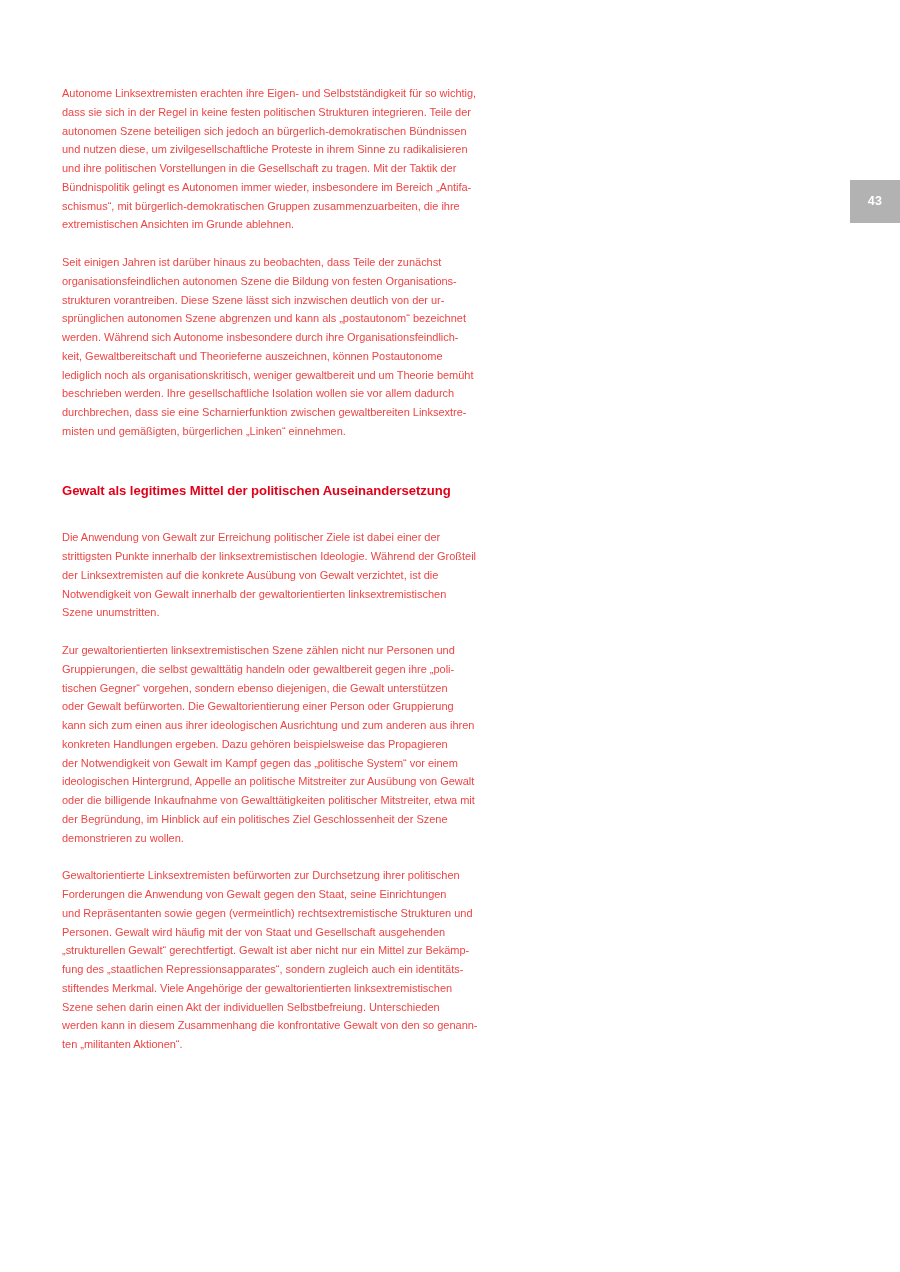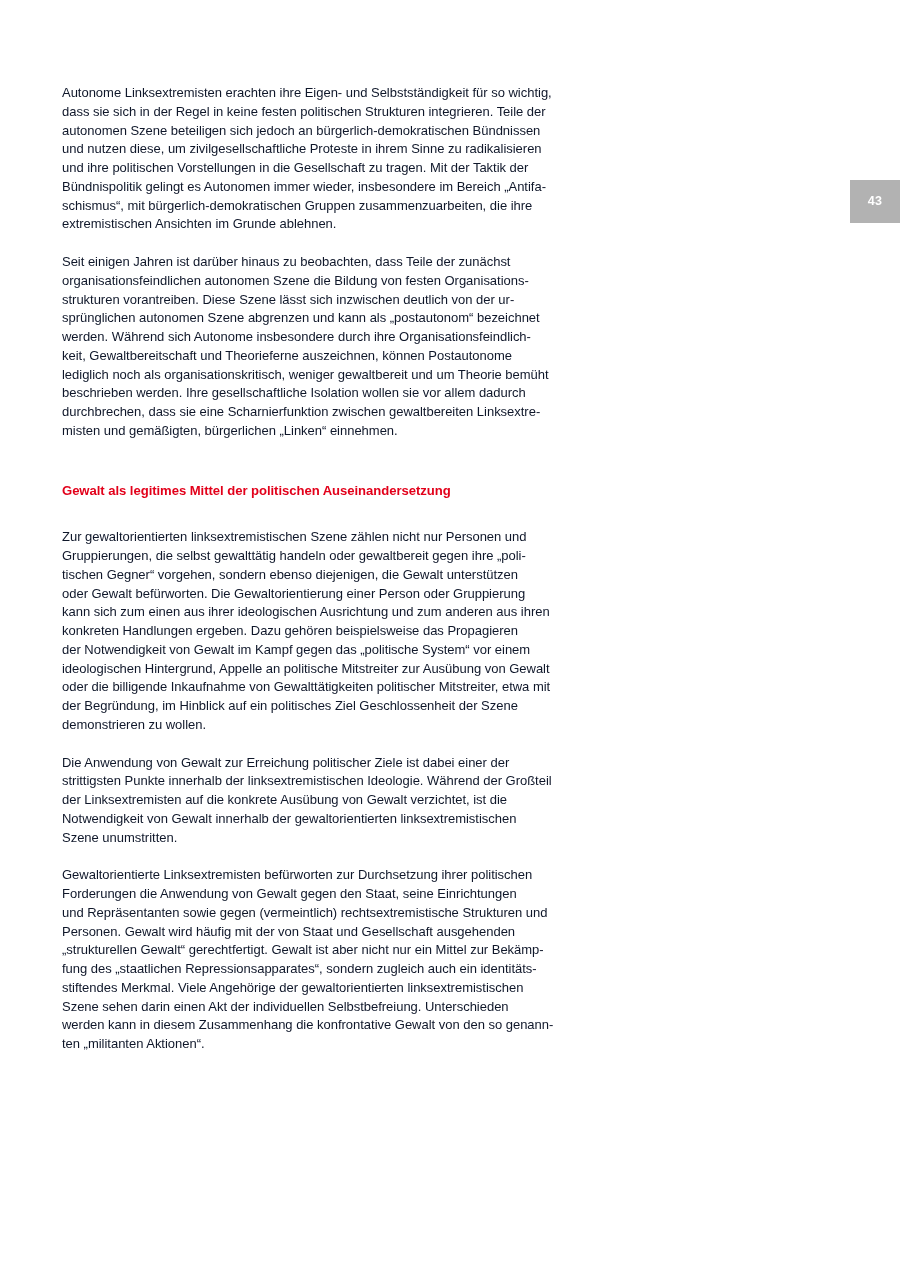--- a/index.html
+++ b/index.html
@@ -49,23 +49,23 @@
   .content {
     position: absolute;
     left: 62px;
     top: 84px;
     width: 552px;
   }
 
   p.body-text {
     margin: 0 0 19px 0;
     font-family: "Liberation Sans", sans-serif;
-    font-size: 13px;
+    font-size: 11px;
     line-height: 18.75px;
-    color: #0f172a;
+    color: #ef4444;
     text-align: left;
     letter-spacing: -0.02px;
     word-spacing: 0px;
     hyphens: none;
     white-space: pre-line;
   }
   p.body-text:last-child {
     margin-bottom: 0;
   }
 
@@ -114,37 +114,37 @@
 beschrieben werden. Ihre gesellschaftliche Isolation wollen sie vor allem dadurch
 durchbrechen, dass sie eine Scharnierfunktion zwischen gewaltbereiten Linksextre-
 misten und gemäßigten, bürgerlichen „Linken“ einnehmen.</p>
 
     <div class="gap-before-heading"></div>
 
     <h2 class="section-heading">Gewalt als legitimes Mittel der politischen Auseinandersetzung</h2>
 
     <div class="gap-after-heading"></div>
 
+    <p class="body-text">Die Anwendung von Gewalt zur Erreichung politischer Ziele ist dabei einer der
+strittigsten Punkte innerhalb der linksextremistischen Ideologie. Während der Großteil
+der Linksextremisten auf die konkrete Ausübung von Gewalt verzichtet, ist die
+Notwendigkeit von Gewalt innerhalb der gewaltorientierten linksextremistischen
+Szene unumstritten.</p>
+
     <p class="body-text">Zur gewaltorientierten linksextremistischen Szene zählen nicht nur Personen und
 Gruppierungen, die selbst gewalttätig handeln oder gewaltbereit gegen ihre „poli-
 tischen Gegner“ vorgehen, sondern ebenso diejenigen, die Gewalt unterstützen
 oder Gewalt befürworten. Die Gewaltorientierung einer Person oder Gruppierung
 kann sich zum einen aus ihrer ideologischen Ausrichtung und zum anderen aus ihren
 konkreten Handlungen ergeben. Dazu gehören beispielsweise das Propagieren
 der Notwendigkeit von Gewalt im Kampf gegen das „politische System“ vor einem
 ideologischen Hintergrund, Appelle an politische Mitstreiter zur Ausübung von Gewalt
 oder die billigende Inkaufnahme von Gewalttätigkeiten politischer Mitstreiter, etwa mit
 der Begründung, im Hinblick auf ein politisches Ziel Geschlossenheit der Szene
 demonstrieren zu wollen.</p>
-
-    <p class="body-text">Die Anwendung von Gewalt zur Erreichung politischer Ziele ist dabei einer der
-strittigsten Punkte innerhalb der linksextremistischen Ideologie. Während der Großteil
-der Linksextremisten auf die konkrete Ausübung von Gewalt verzichtet, ist die
-Notwendigkeit von Gewalt innerhalb der gewaltorientierten linksextremistischen
-Szene unumstritten.</p>
 
     <p class="body-text">Gewaltorientierte Linksextremisten befürworten zur Durchsetzung ihrer politischen
 Forderungen die Anwendung von Gewalt gegen den Staat, seine Einrichtungen
 und Repräsentanten sowie gegen (vermeintlich) rechtsextremistische Strukturen und
 Personen. Gewalt wird häufig mit der von Staat und Gesellschaft ausgehenden
 „strukturellen Gewalt“ gerechtfertigt. Gewalt ist aber nicht nur ein Mittel zur Bekämp-
 fung des „staatlichen Repressionsapparates“, sondern zugleich auch ein identitäts-
 stiftendes Merkmal. Viele Angehörige der gewaltorientierten linksextremistischen
 Szene sehen darin einen Akt der individuellen Selbstbefreiung. Unterschieden
 werden kann in diesem Zusammenhang die konfrontative Gewalt von den so genann-

